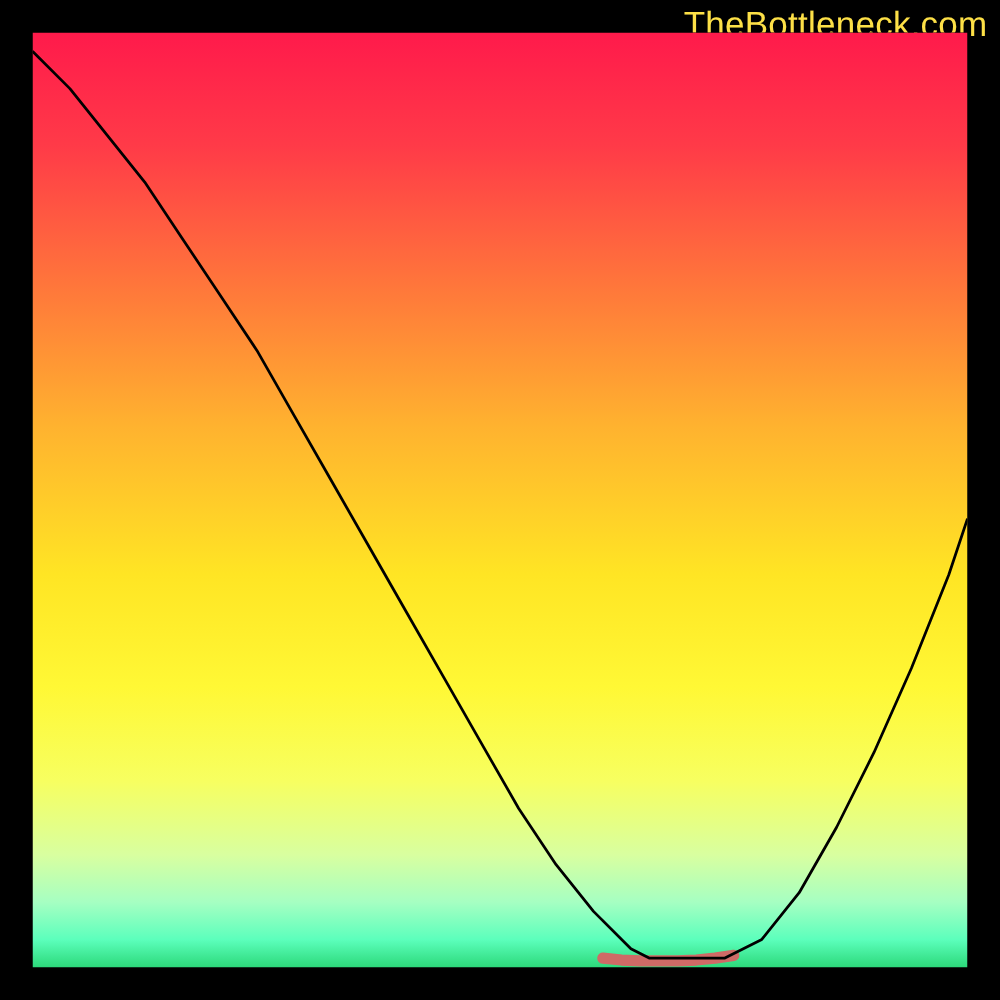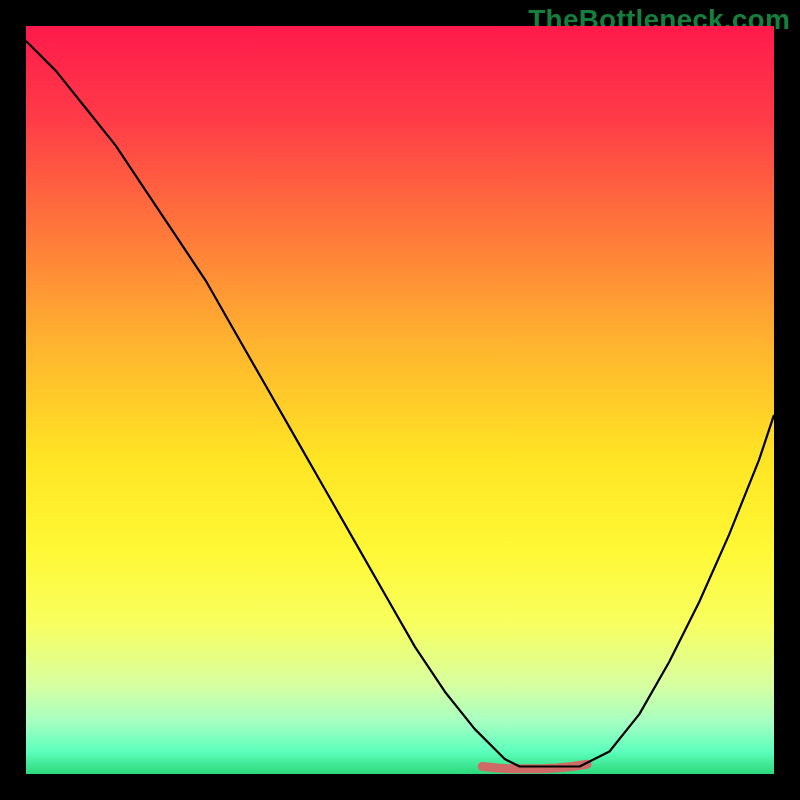--- a/index.html
+++ b/index.html
@@ -23,23 +23,23 @@
     position: absolute;
     left: 0;
     top: 0;
     width: 748px;
     height: 748px;
   }
   .watermark {
     position: absolute;
     top: 4px;
     right: 10px;
-    color: #15803d;
+    color: #fde047;
     font-size: 28px;
-    font-weight: 700;
+    font-weight: 400;
     letter-spacing: 0.2px;
   }
   svg { display: block; }
 </style>
 </head>
 <body>
 
 <div class="watermark">TheBottleneck.com</div>
 
 <div class="frame">

